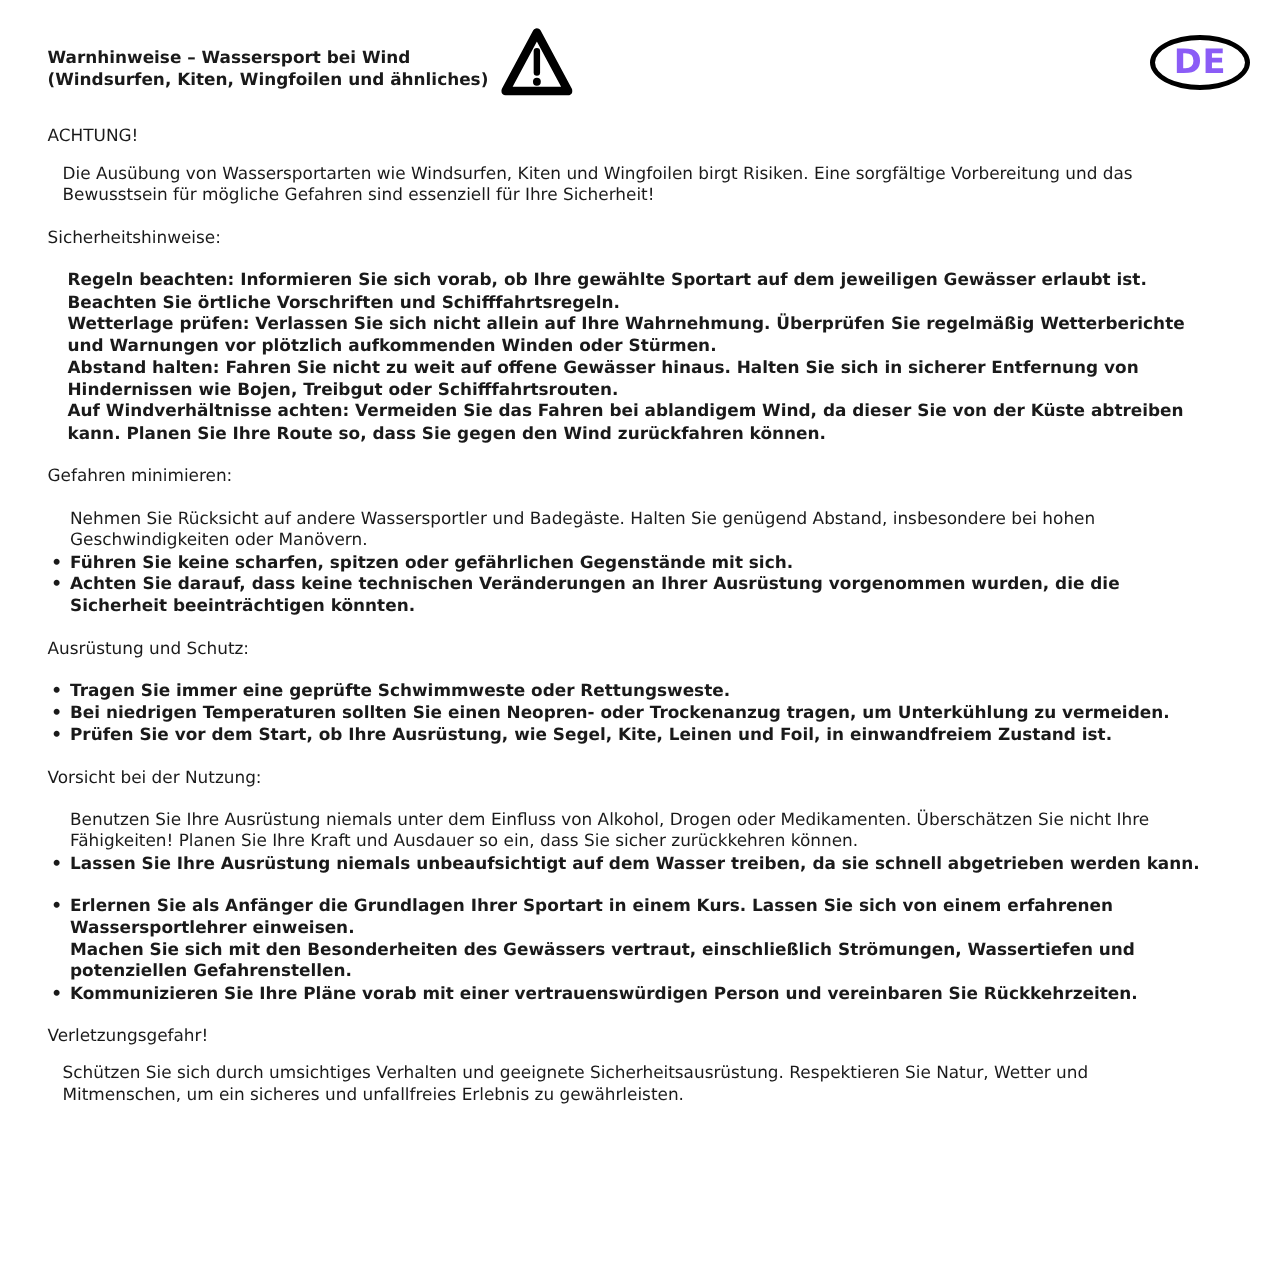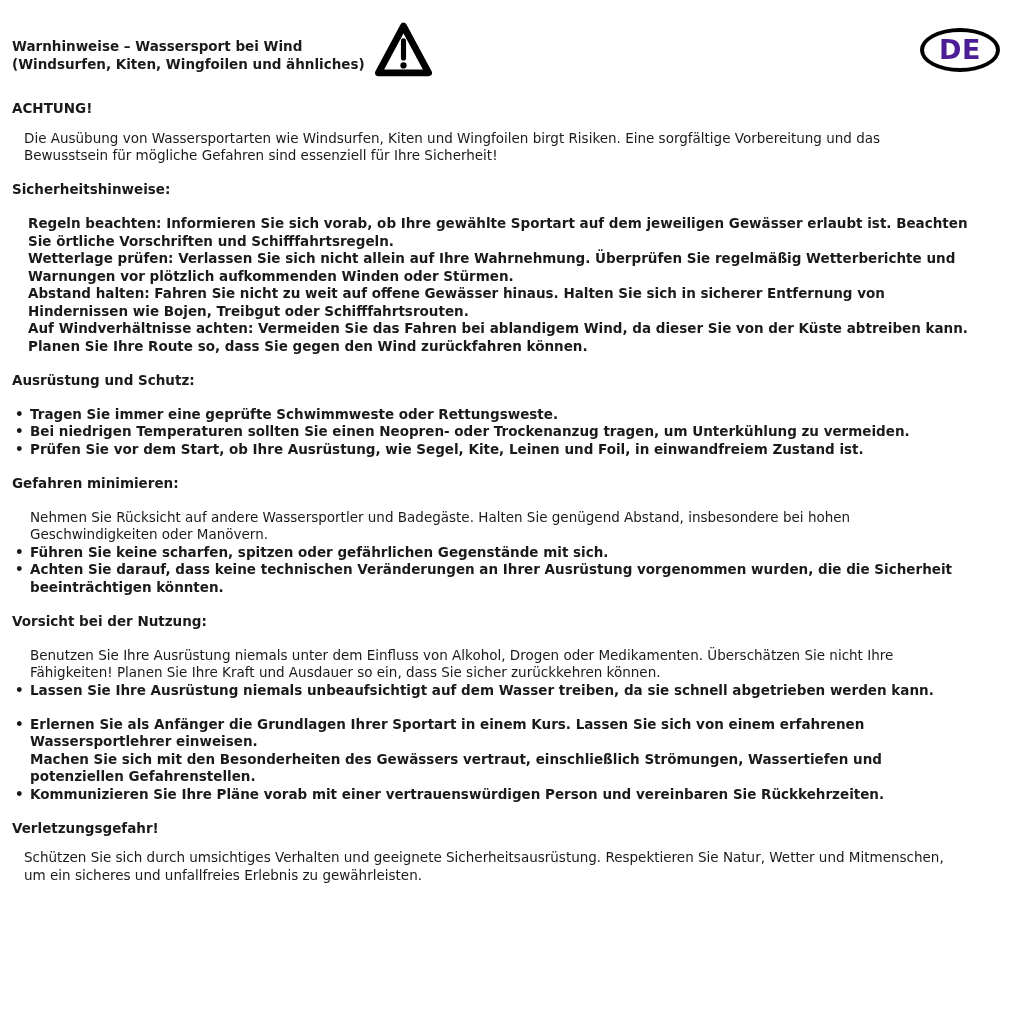--- a/index.html
+++ b/index.html
@@ -2,37 +2,37 @@
 <html lang="de"><head>
 <meta charset="utf-8">
 <style>
   html, body { margin: 0; padding: 0; background: #ffffff; }
   body {
     width: 1020px; height: 1026px; overflow: hidden;
     font-family: "DejaVu Sans", "Liberation Sans", sans-serif;
     font-size: 13.5px; line-height: 17.5px; color: #1a1a1a;
     -webkit-font-smoothing: antialiased;
   }
-  .page { padding: 38px 48px 0 12px; box-sizing: border-box; }
+  .page { padding: 38px 48px 0 38px; box-sizing: border-box; }
 
   
   .header { display: flex; align-items: flex-start; margin-bottom: 16.5px; }
   .title { font-weight: bold; white-space: nowrap; }
   .warn-icon { margin: -17px 0 0 10px; flex: 0 0 auto; }
   .de-badge {
     margin-left: auto; margin-right: -28px; margin-top: -10px;
     width: 72px; height: 36px; border: 4px solid #000; border-radius: 50%;
     display: flex; align-items: center; justify-content: center;
-    font-weight: bold; font-size: 27px; letter-spacing: 0.5px; color: #4c1d95;
+    font-weight: bold; font-size: 27px; letter-spacing: 0.5px; color: #8b5cf6;
     box-sizing: content-box;
   }
 
   
   .sec { margin: 0 0 16.5px 0; }
-  .sec h3 { margin: 0 0 16.5px 0; font-size: inherit; line-height: inherit; font-weight: bold; }
+  .sec h3 { margin: 0 0 16.5px 0; font-size: inherit; line-height: inherit; font-weight: normal; }
   .sec.tight h3 { margin-bottom: 0; }
   .sec p { margin: 12px; }
 
   ul { margin: 0; padding: 0; list-style: none; font-weight: bold; }
   .plain-list li { padding-left: 16px; }
   .indent { padding-left: 18px; }
   .bullet-list li { position: relative; padding-left: 18px; }
   .bullet-list li::before {
     content: "\2022"; position: absolute; left: 3px; top: 0;
   }
@@ -66,34 +66,34 @@
     <h3>Sicherheitshinweise:</h3>
     <ul class="plain-list">
       <li>Regeln beachten: Informieren Sie sich vorab, ob Ihre gewählte Sportart auf dem jeweiligen Gewässer erlaubt ist. Beachten Sie örtliche Vorschriften und Schifffahrtsregeln.</li>
       <li>Wetterlage prüfen: Verlassen Sie sich nicht allein auf Ihre Wahrnehmung. Überprüfen Sie regelmäßig Wetterberichte und Warnungen vor plötzlich aufkommenden Winden oder Stürmen.</li>
       <li>Abstand halten: Fahren Sie nicht zu weit auf offene Gewässer hinaus. Halten Sie sich in sicherer Entfernung von Hindernissen wie Bojen, Treibgut oder Schifffahrtsrouten.</li>
       <li>Auf Windverhältnisse achten: Vermeiden Sie das Fahren bei ablandigem Wind, da dieser Sie von der Küste abtreiben kann. Planen Sie Ihre Route so, dass Sie gegen den Wind zurückfahren können.</li>
     </ul>
   </div>
 
   <div class="sec">
+    <h3>Gefahren minimieren:</h3>
+    <div class="indent">Nehmen Sie Rücksicht auf andere Wassersportler und Badegäste. Halten Sie genügend Abstand, insbesondere bei hohen Geschwindigkeiten oder Manövern.</div>
+    <ul class="bullet-list">
+      <li>Führen Sie keine scharfen, spitzen oder gefährlichen Gegenstände mit sich.</li>
+      <li>Achten Sie darauf, dass keine technischen Veränderungen an Ihrer Ausrüstung vorgenommen wurden, die die Sicherheit beeinträchtigen könnten.</li>
+    </ul>
+  </div>
+
+  <div class="sec">
     <h3>Ausrüstung und Schutz:</h3>
     <ul class="bullet-list">
       <li>Tragen Sie immer eine geprüfte Schwimmweste oder Rettungsweste.</li>
       <li>Bei niedrigen Temperaturen sollten Sie einen Neopren- oder Trockenanzug tragen, um Unterkühlung zu vermeiden.</li>
       <li>Prüfen Sie vor dem Start, ob Ihre Ausrüstung, wie Segel, Kite, Leinen und Foil, in einwandfreiem Zustand ist.</li>
-    </ul>
-  </div>
-
-  <div class="sec">
-    <h3>Gefahren minimieren:</h3>
-    <div class="indent">Nehmen Sie Rücksicht auf andere Wassersportler und Badegäste. Halten Sie genügend Abstand, insbesondere bei hohen Geschwindigkeiten oder Manövern.</div>
-    <ul class="bullet-list">
-      <li>Führen Sie keine scharfen, spitzen oder gefährlichen Gegenstände mit sich.</li>
-      <li>Achten Sie darauf, dass keine technischen Veränderungen an Ihrer Ausrüstung vorgenommen wurden, die die Sicherheit beeinträchtigen könnten.</li>
     </ul>
   </div>
 
   <div class="sec">
     <h3>Vorsicht bei der Nutzung:</h3>
     <div class="indent">Benutzen Sie Ihre Ausrüstung niemals unter dem Einfluss von Alkohol, Drogen oder Medikamenten. Überschätzen Sie nicht Ihre Fähigkeiten! Planen Sie Ihre Kraft und Ausdauer so ein, dass Sie sicher zurückkehren können.</div>
     <ul class="bullet-list">
       <li>Lassen Sie Ihre Ausrüstung niemals unbeaufsichtigt auf dem Wasser treiben, da sie schnell abgetrieben werden kann.</li>
     </ul>
   </div>

